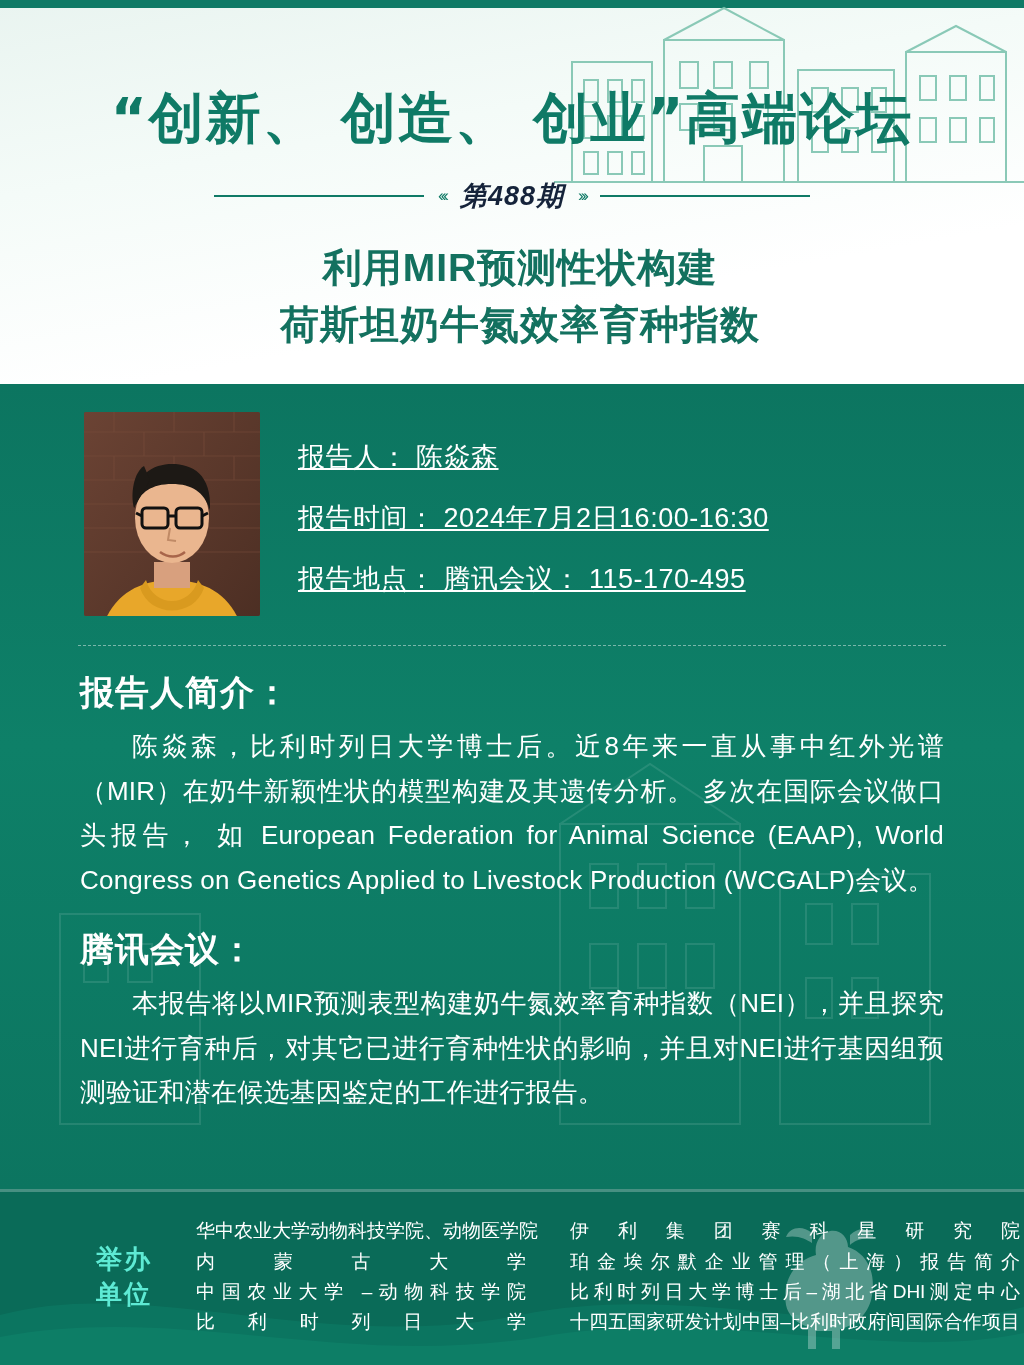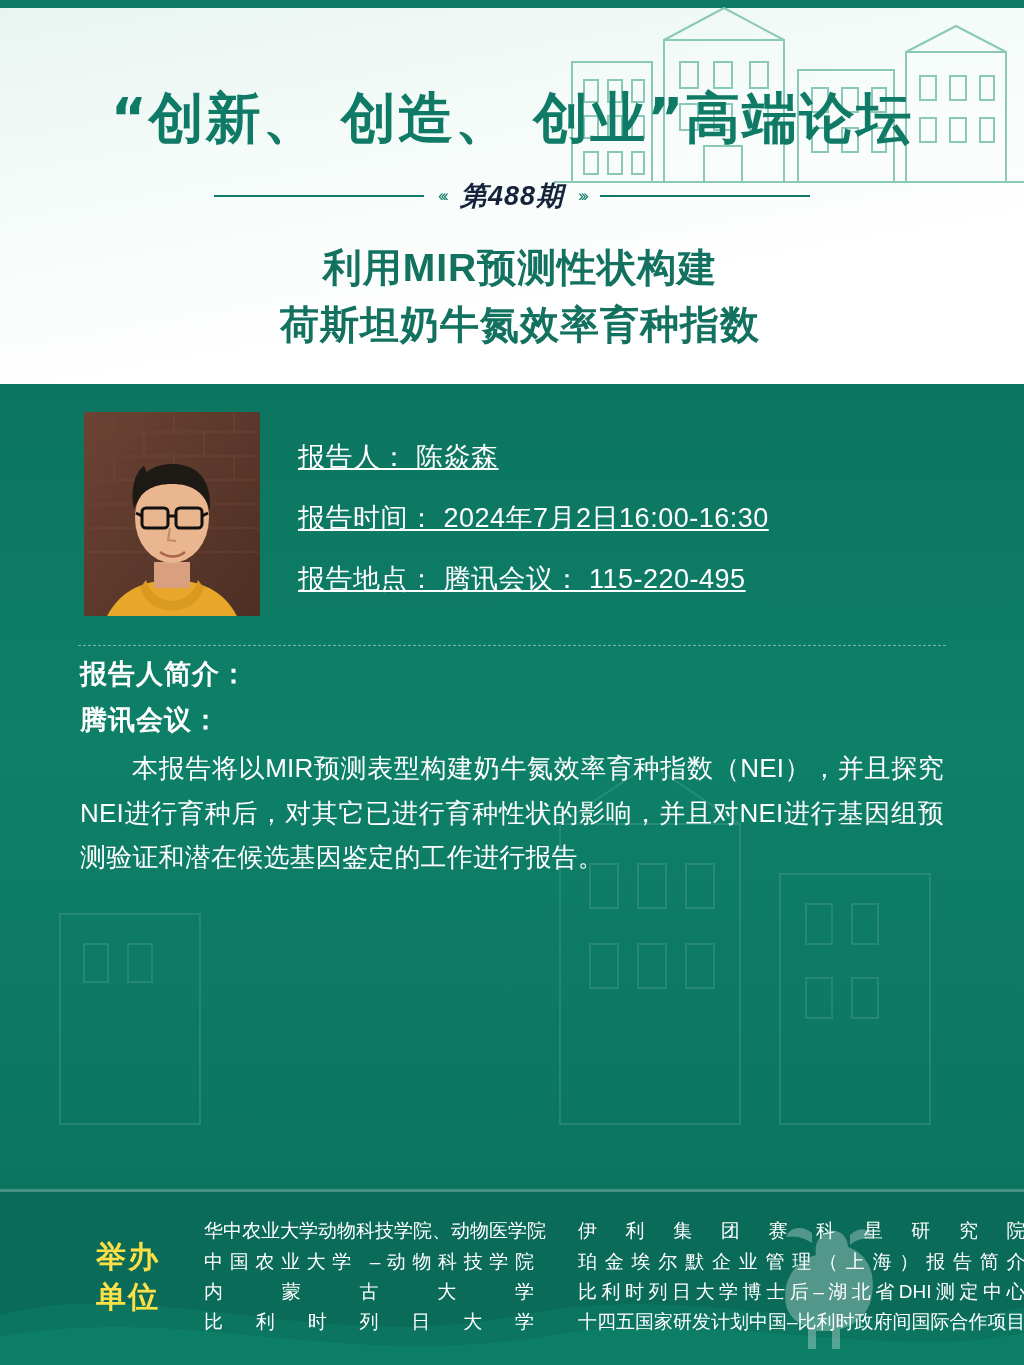--- a/index.html
+++ b/index.html
@@ -149,23 +149,23 @@
     position: relative;
     margin: 18px 78px 0 78px;
     border-top: 1px dashed rgba(255,255,255,0.45);
   }
   .section {
     position: relative;
     padding: 0 80px;
     color: #ffffff;
   }
   .section-title {
-    font-size: 27px;
+    font-size: 34px;
     font-weight: bold;
-    margin: 10px 0 8px 0;
+    margin: 24px 0 8px 0;
     letter-spacing: 1px;
   }
   .section-body {
     font-size: 26px;
     line-height: 1.72;
     text-align: justify;
     text-justify: inter-ideograph;
     text-indent: 2em;
     letter-spacing: 0.2px;
   }
@@ -195,22 +195,22 @@
   }
   .footer-inner {
     position: relative;
     display: flex;
     align-items: center;
     height: 176px;
     padding-left: 96px;
     gap: 44px;
   }
   .organizer-label {
-    color: #fde047;
-    font-size: 30px;
+    color: #5eead4;
+    font-size: 26px;
     font-weight: bold;
     line-height: 1.35;
     letter-spacing: 2px;
     flex: 0 0 auto;
   }
   .org-col {
     color: #ffffff;
     font-size: 19px;
     line-height: 1.55;
     white-space: nowrap;
@@ -369,28 +369,29 @@
           <path d="M76 140 C84 146 94 146 101 140" fill="none" stroke="#a8654a" stroke-width="2.4"></path>
 
           <text x="88" y="214" font-family="Liberation Sans, sans-serif" font-size="13" font-weight="bold" fill="#1c3f6b" text-anchor="middle">G◉◉D LUCK</text>
           <text x="88" y="228" font-family="Liberation Sans, sans-serif" font-size="7" fill="#1c3f6b" text-anchor="middle">GUEK NEW TREND</text>
         </svg>
       </div>
 
       <div class="info-lines">
         <div class="info-line">报告人： 陈焱森</div>
         <div class="info-line">报告时间： 2024年7月2日16:00-16:30</div>
-        <div class="info-line">报告地点： 腾讯会议： 115-220-495</div>
+        <div class="info-line">报告地点： 腾讯会议： 115-170-495</div>
       </div>
     </div>
 
     <div class="divider"></div>
 
     <div class="section">
       <div class="section-title">报告人简介：</div>
+      <div class="section-body">陈焱森，比利时列日大学博士后。近8年来一直从事中红外光谱（MIR）在奶牛新颖性状的模型构建及其遗传分析。 多次在国际会议做口头报告， 如 European Federation for Animal Science (EAAP), World Congress on Genetics Applied to Livestock Production (WCGALP)会议。</div>
     </div>
 
     <div class="section">
       <div class="section-title">腾讯会议：</div>
       <div class="section-body">本报告将以MIR预测表型构建奶牛氮效率育种指数（NEI），并且探究NEI进行育种后，对其它已进行育种性状的影响，并且对NEI进行基因组预测验证和潜在候选基因鉴定的工作进行报告。</div>
     </div>
   </div>
 
   <div class="footer">
     <div class="footer-topline"></div>
@@ -409,22 +410,22 @@
     </svg>
 
     <div class="footer-inner">
       <div class="organizer-label">
         <div>举办</div>
         <div>单位</div>
       </div>
 
       <div class="org-col spread col-left">
         <div>华中农业大学动物科技学院、动物医学院</div>
+        <div>内蒙古大学</div>
         <div>中国农业大学 –动物科技学院</div>
-        <div>内蒙古大学</div>
         <div>比利时列日大学</div>
       </div>
 
       <div class="org-col spread col-right">
         <div>伊利集团赛科星研究院</div>
         <div>珀金埃尔默企业管理（上海）报告简介</div>
         <div>比利时列日大学博士后–湖北省DHI测定中心</div>
         <div>十四五国家研发计划中国–比利时政府间国际合作项目</div>
       </div>
     </div>

